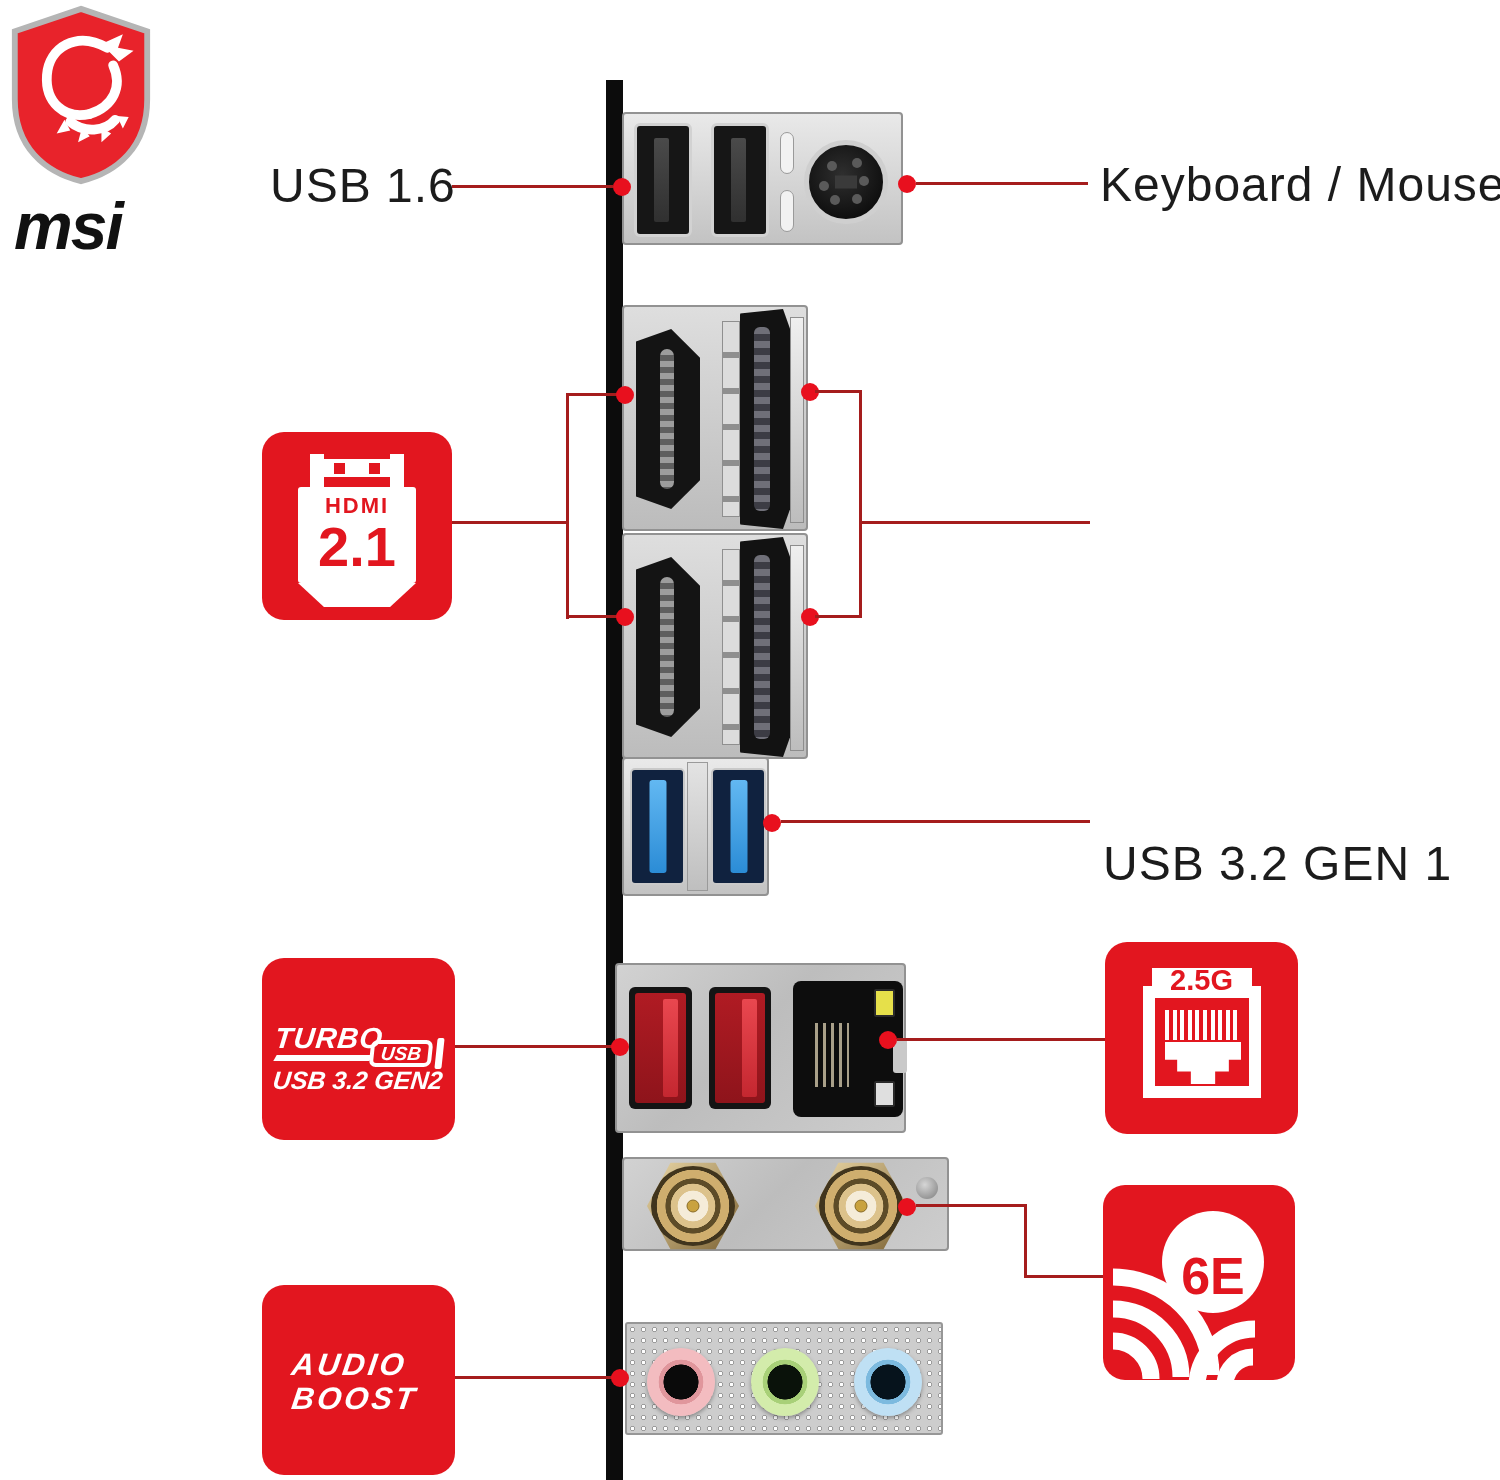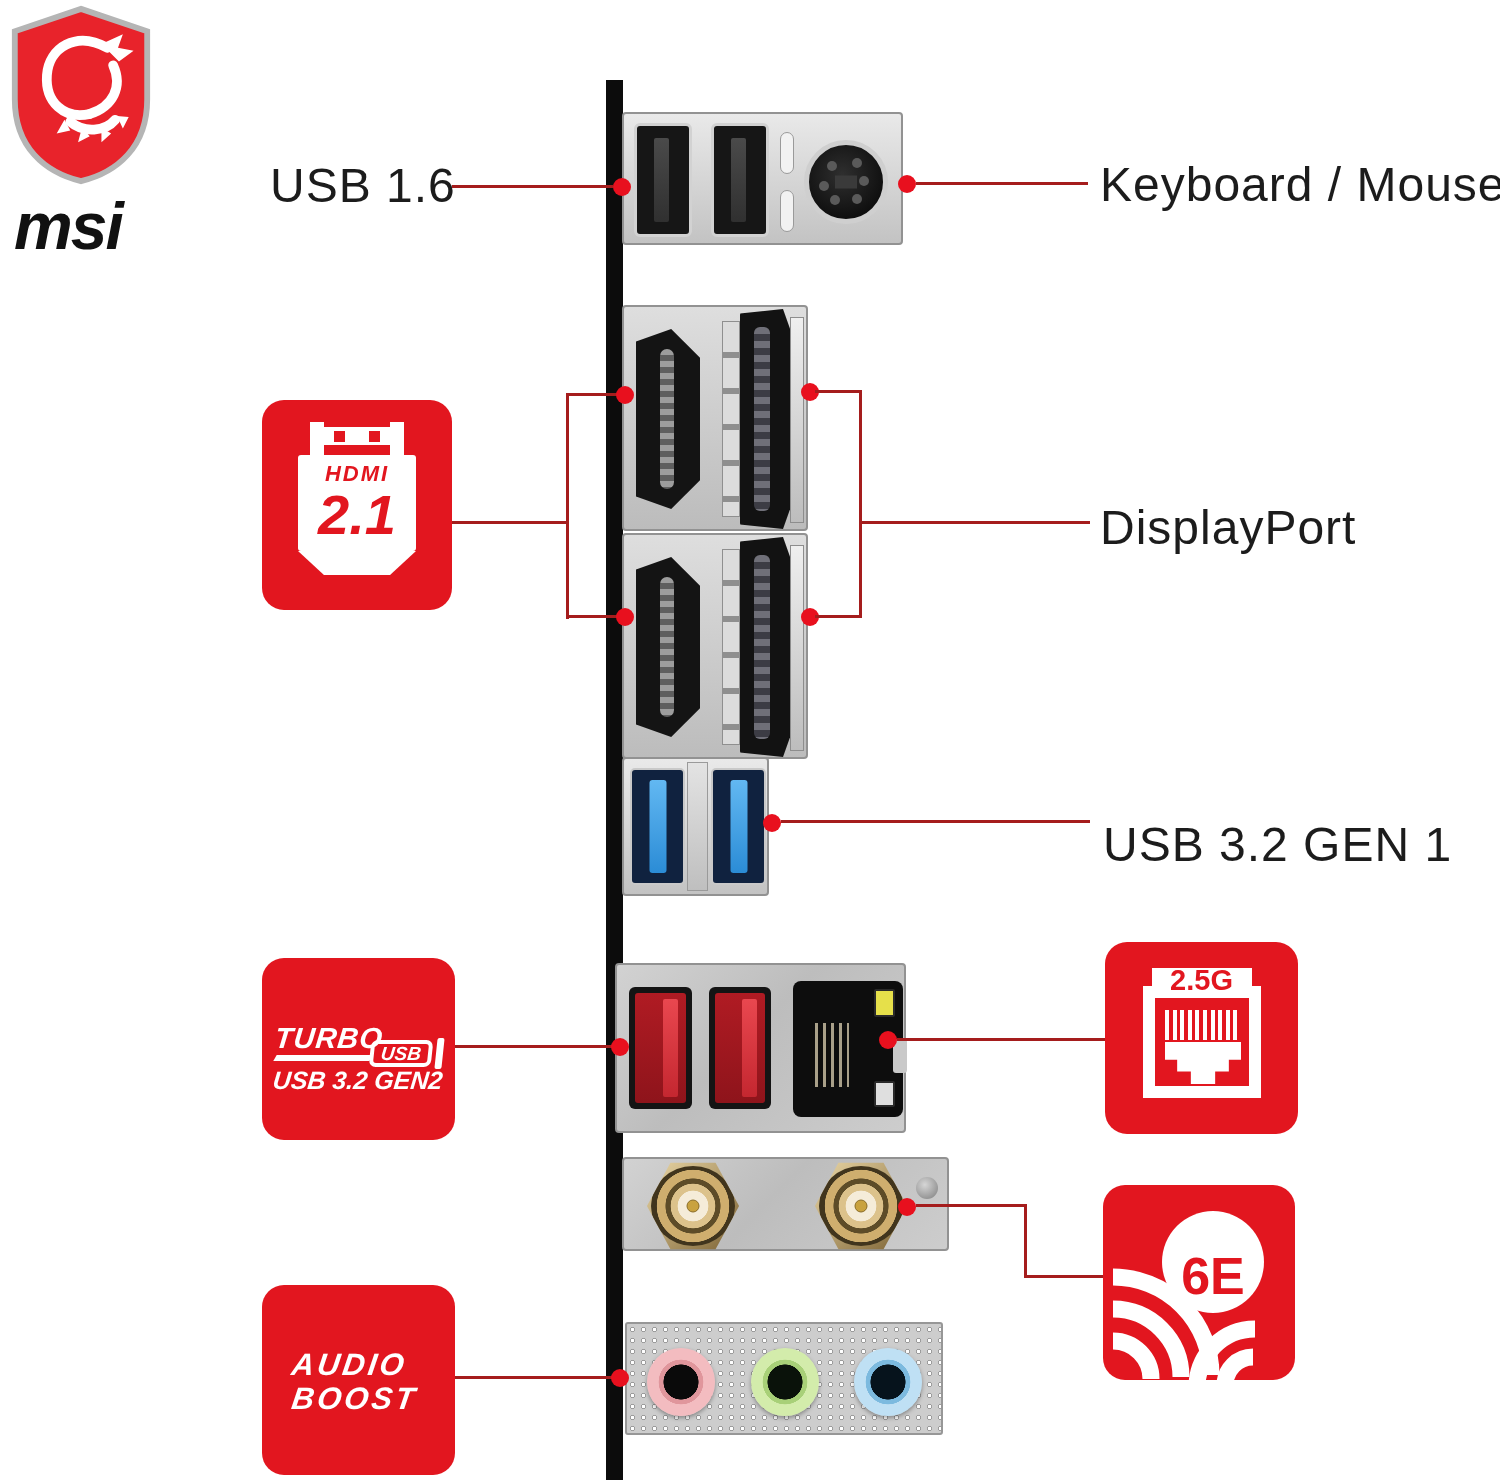--- a/index.html
+++ b/index.html
@@ -182,21 +182,21 @@
     <div class="hdmi-conn" style="left:12px;top:22px;width:64px;height:180px;">
         <div class="hdmi-slot"></div>
       </div>
     <div class="dp-tabs" style="left:98px;top:14px;width:18px;height:196px;"></div>
     <div class="dp-conn" style="left:116px;top:2px;width:50px;height:220px;">
         <div class="dp-slot"></div>
       </div>
     <div class="dp-bracket" style="left:166px;top:10px;width:14px;height:206px;"></div>
   </div>
 
-  <div class="badge" style="left:262px;top:400px;width:190px;height:210px;font-style:italic;">
+  <div class="badge" style="left:262px;top:432px;width:190px;height:188px;">
     <div class="hdmi-prongs">
       <span class="leg" style="left:0;"></span>
         <span class="leg" style="right:0;"></span>
       <span class="bar"></span>
       <span class="hole" style="left:24px;"></span>
         <span class="hole" style="right:24px;"></span>
     </div>
     <div class="hdmi-body">
       <span class="t1">HDMI</span>
       <span class="t2">2.1</span>
@@ -210,30 +210,29 @@
   <div class="ln" style="left:566px;top:615px;width:52px;"></div>
   <div class="dot" style="left:616px;top:386px;"></div>
   <div class="dot" style="left:616px;top:608px;"></div>
 
   <div class="dot" style="left:801px;top:383px;"></div>
   <div class="dot" style="left:801px;top:608px;"></div>
   <div class="ln" style="left:815px;top:390px;width:47px;"></div>
   <div class="ln" style="left:815px;top:615px;width:47px;"></div>
   <div class="lnv" style="left:859px;top:390px;height:228px;"></div>
   <div class="ln" style="left:859px;top:521px;width:231px;"></div>
-  <div class="lbl" style="left:1100px;top:500px;">DisplayPort</div>
 
   <div class="plate" style="left:622px;top:757px;width:147px;height:139px;">
     <div class="usb3" style="left:6px;top:9px;width:55px;height:117px;"></div>
     <div class="midstrip" style="left:63px;top:3px;width:21px;height:129px;"></div>
     <div class="usb3" style="left:87px;top:9px;width:55px;height:117px;"></div>
   </div>
   <div class="dot" style="left:763px;top:814px;"></div>
   <div class="ln" style="left:781px;top:820px;width:309px;"></div>
-  <div class="lbl" style="left:1103px;top:817px;">USB 3.2 GEN 1</div>
+  <div class="lbl" style="left:1103px;top:836px;">USB 3.2 GEN 1</div>
 
   <div class="plate plate-rough" style="left:615px;top:963px;width:291px;height:170px;">
     <div class="usbr" style="left:12px;top:22px;width:63px;height:122px;">
       <div class="cav"></div>
         <div class="tongue"></div>
     </div>
     <div class="usbr" style="left:92px;top:22px;width:62px;height:122px;">
       <div class="cav"></div>
         <div class="tongue"></div>
     </div>

